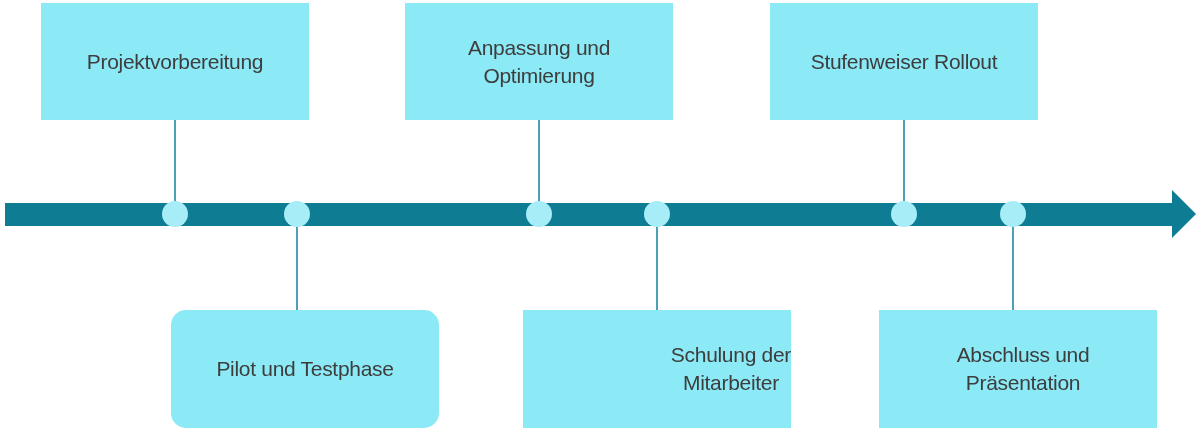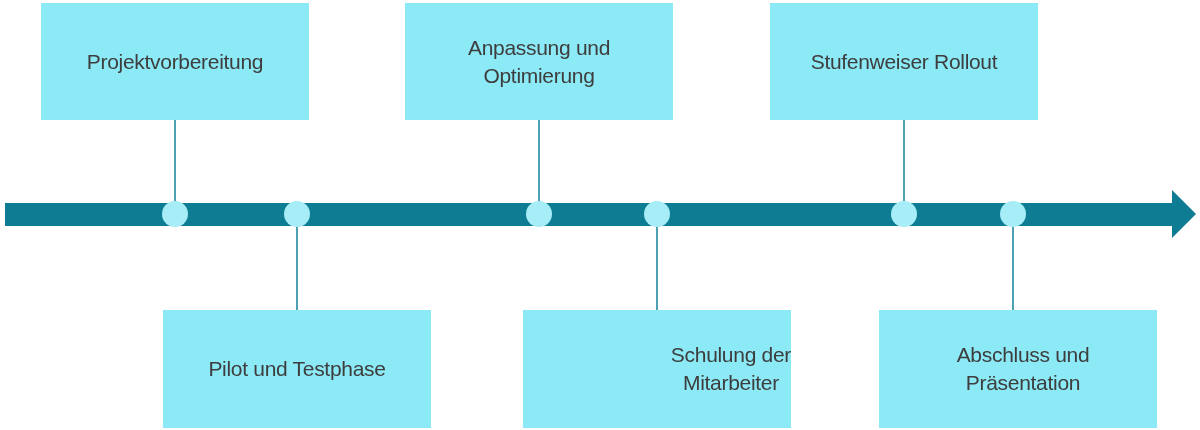--- a/index.html
+++ b/index.html
@@ -98,21 +98,21 @@
     <span class="milestone-label">Projektvorbereitung</span>
   </div>
   <div class="milestone-box top" style="left:770px;">
     <span class="milestone-label">Stufenweiser Rollout</span>
   </div>
   <div class="milestone-box top" style="left:405px;">
     <span class="milestone-label">Anpassung und
 Optimierung</span>
   </div>
 
-  <div class="milestone-box bottom" style="left:163px;">
+  <div class="milestone-box bottom" style="left:171px;border-radius:15px;">
     <span class="milestone-label">Pilot und Testphase</span>
   </div>
   <div class="milestone-box bottom" style="left:523px;justify-content:flex-end;">
     <span class="milestone-label">Schulung der
 Mitarbeiter</span>
   </div>
   <div class="milestone-box bottom" style="left:879px;padding-left:10px;">
     <span class="milestone-label">Abschluss und
 Präsentation</span>
   </div>

